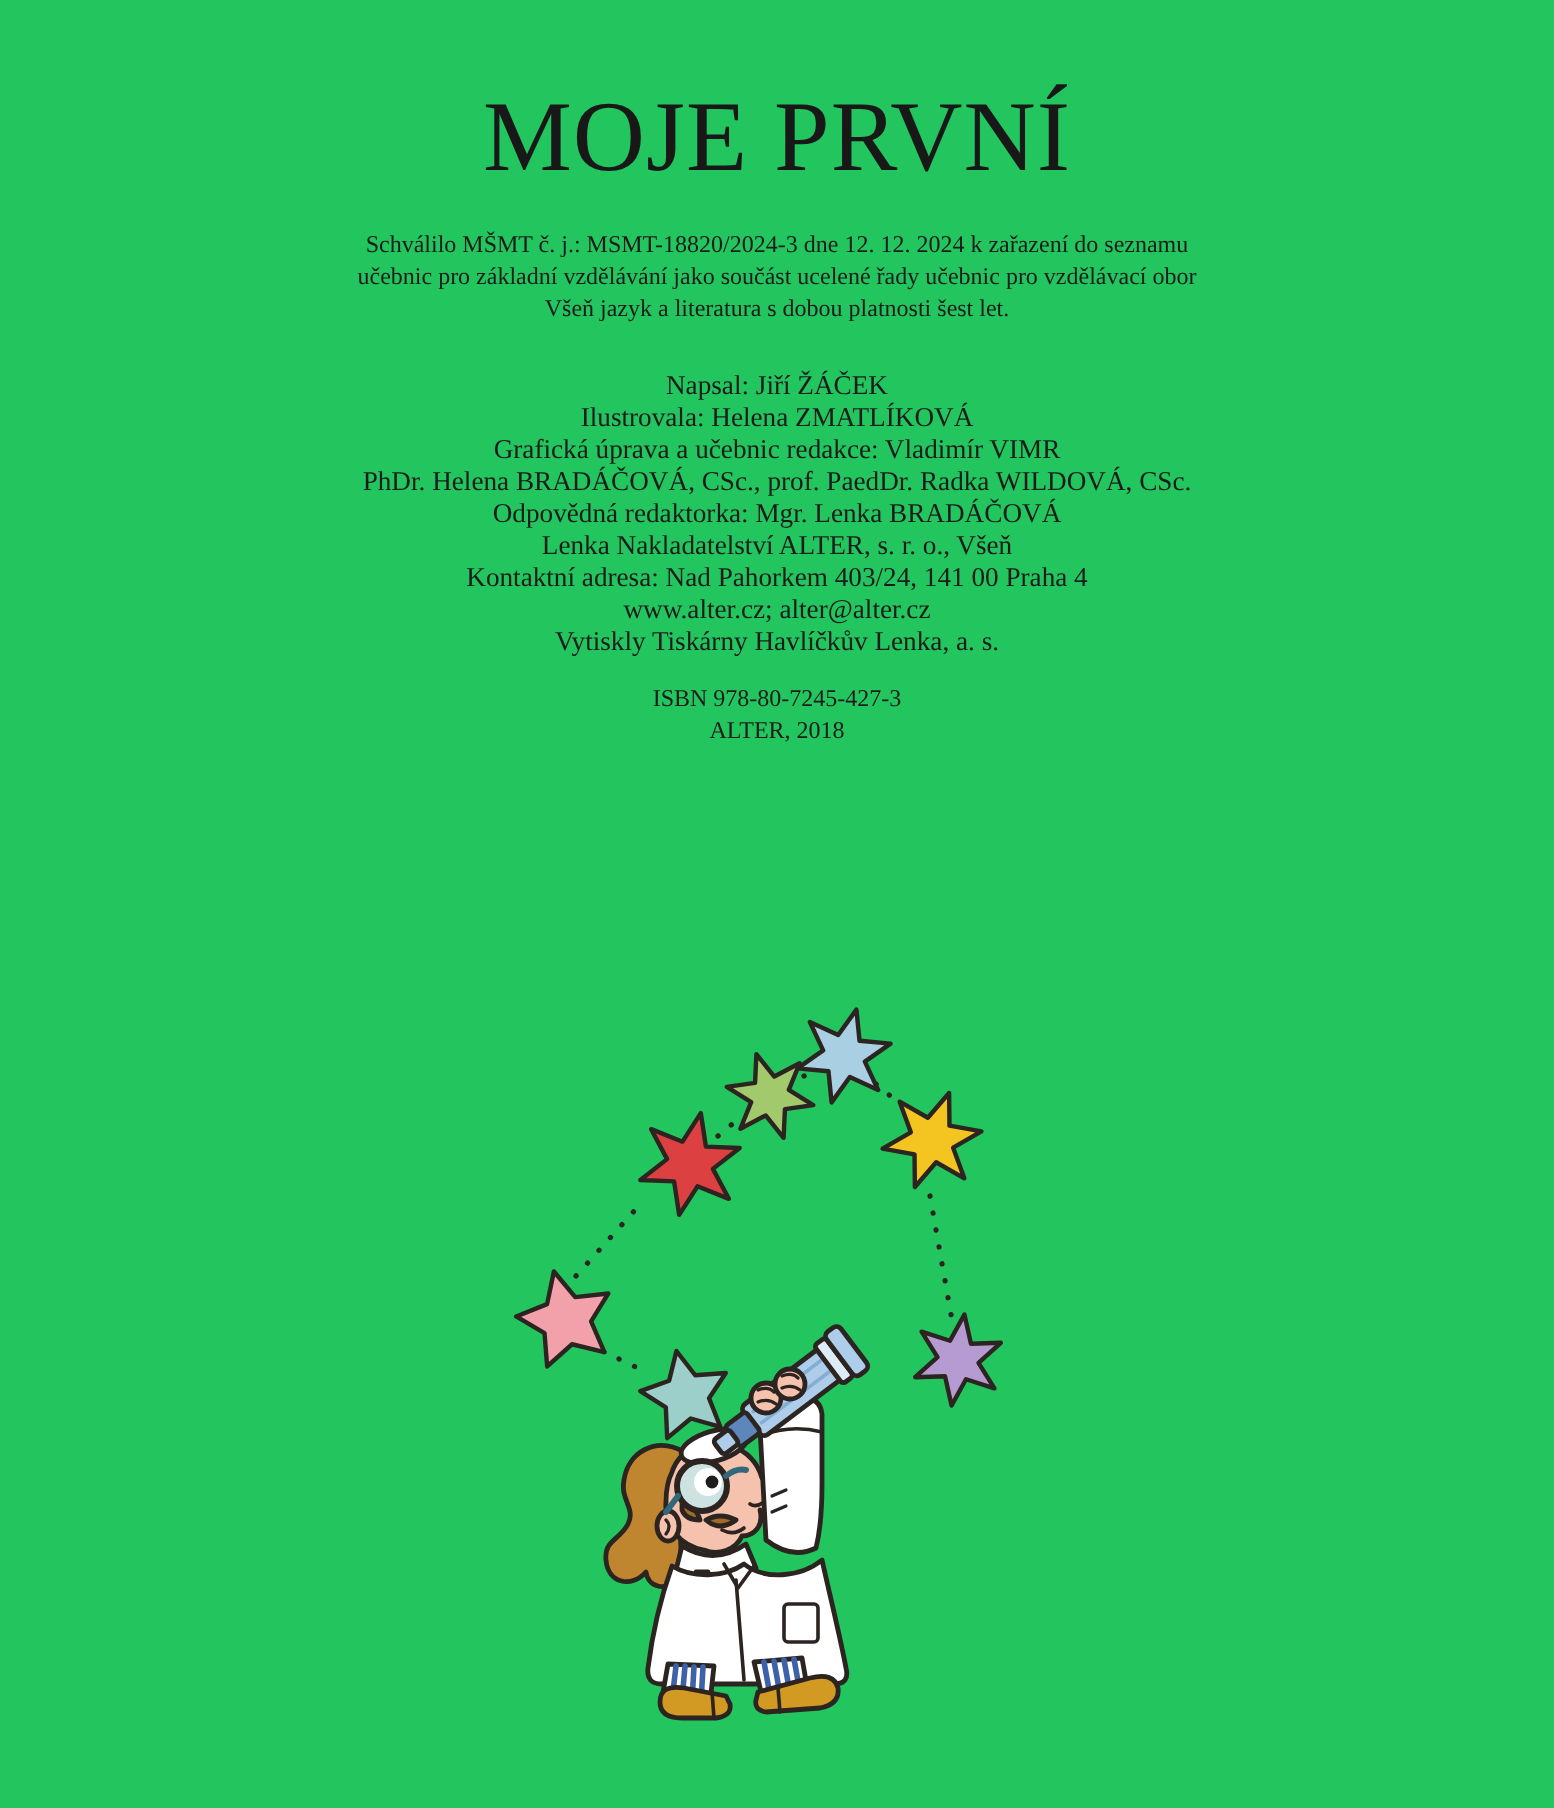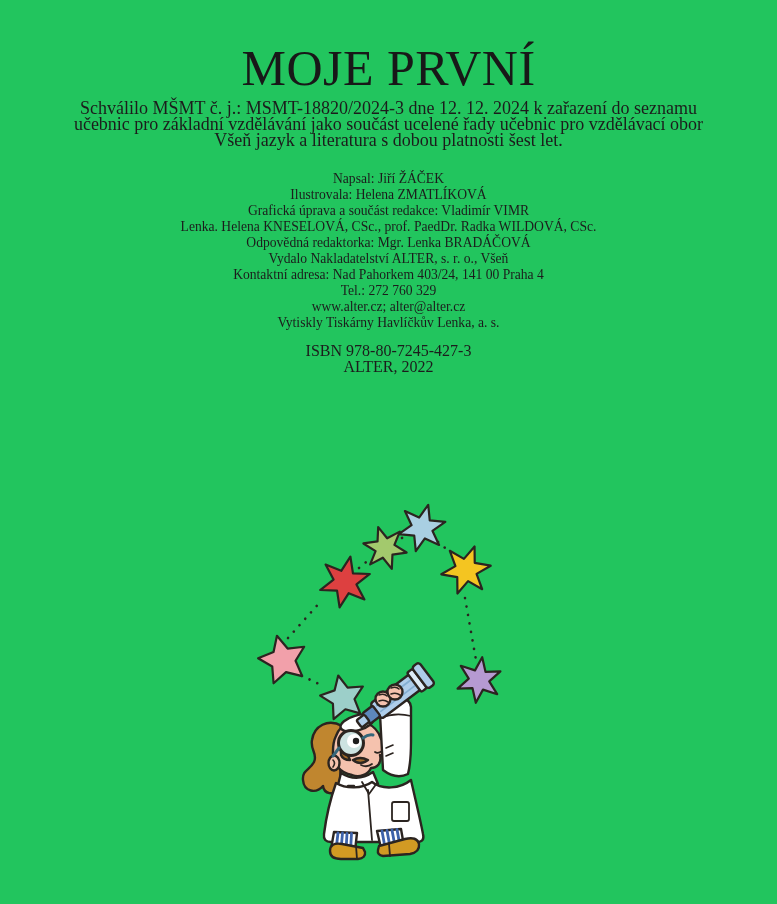--- a/index.html
+++ b/index.html
@@ -13,23 +13,23 @@
     overflow:hidden;
   }
   .title {
     margin:0; padding-top:42px;
     text-align:center;
     font-size:50px; line-height:53px;
     font-weight:400; letter-spacing:0.5px;
     color:#181818;
   }
   .text-line { text-align:center; white-space:nowrap; }
-  .approval { margin-top:5px; font-size:18px; line-height:16px; }
+  .approval { margin-top:19px; font-size:12px; line-height:16px; }
   .credits  { margin-top:23px; font-size:13.6px; line-height:16px; }
-  .imprint  { margin-top:12px; font-size:16px; line-height:16px; }
+  .imprint  { margin-top:12px; font-size:12px; line-height:16px; }
   .illustration {
     position:absolute; left:230px; top:502px;
     width:320px; height:390px;
   }
 </style>
 </head>
 <body>
 
 <div class="page">
 
@@ -39,33 +39,32 @@
 
   <div class="approval">
     <div class="text-line">Schválilo MŠMT č. j.: MSMT-18820/2024-3 dne 12. 12. 2024 k zařazení do seznamu</div>
     <div class="text-line">učebnic pro základní vzdělávání jako součást ucelené řady učebnic pro vzdělávací obor</div>
     <div class="text-line">Všeň jazyk a literatura s dobou platnosti šest let.</div>
   </div>
 
   <div class="credits">
     <div class="text-line">Napsal: Jiří ŽÁČEK</div>
     <div class="text-line">Ilustrovala: Helena ZMATLÍKOVÁ</div>
-    <div class="text-line">Grafická úprava a součást redakce: Vladimír VIMR</div>
-    <div class="text-line">Lenka. Helena KNESELOVÁ, CSc., prof. PaedDr. Radka WILDOVÁ, CSc.</div>
+    <div class="text-line">Grafická úprava a učebnic redakce: Vladimír VIMR</div>
+    <div class="text-line">PhDr. Helena BRADÁČOVÁ, CSc., prof. PaedDr. Radka WILDOVÁ, CSc.</div>
     <div class="text-line">Odpovědná redaktorka: Mgr. Lenka BRADÁČOVÁ</div>
-    <div class="text-line">Vydalo Nakladatelství ALTER, s. r. o., Všeň</div>
+    <div class="text-line">Lenka Nakladatelství ALTER, s. r. o., Všeň</div>
     <div class="text-line">Kontaktní adresa: Nad Pahorkem 403/24, 141 00 Praha 4</div>
-    <div class="text-line">Tel.: 272 760 329</div>
     <div class="text-line">www.alter.cz; alter@alter.cz</div>
     <div class="text-line">Vytiskly Tiskárny Havlíčkův Lenka, a. s.</div>
   </div>
 
   <div class="imprint">
     <div class="text-line">ISBN 978-80-7245-427-3</div>
-    <div class="text-line">ALTER, 2022</div>
+    <div class="text-line">ALTER, 2018</div>
   </div>
 
   <svg class="illustration" viewBox="0 0 320 390" xmlns="http://www.w3.org/2000/svg">
 
     <g fill="none" stroke-width="2.6" stroke-linecap="round" stroke-dasharray="0.1 8.5" stroke="#2b2420">
       <path d="M 58 136 L 92 98"></path>
       <path d="M 129 66 L 141 56"></path>
       <path d="M 172 36 L 181 31"></path>
       <path d="M 208 40 L 220 50"></path>
       <path d="M 235 96 L 246 158"></path>

